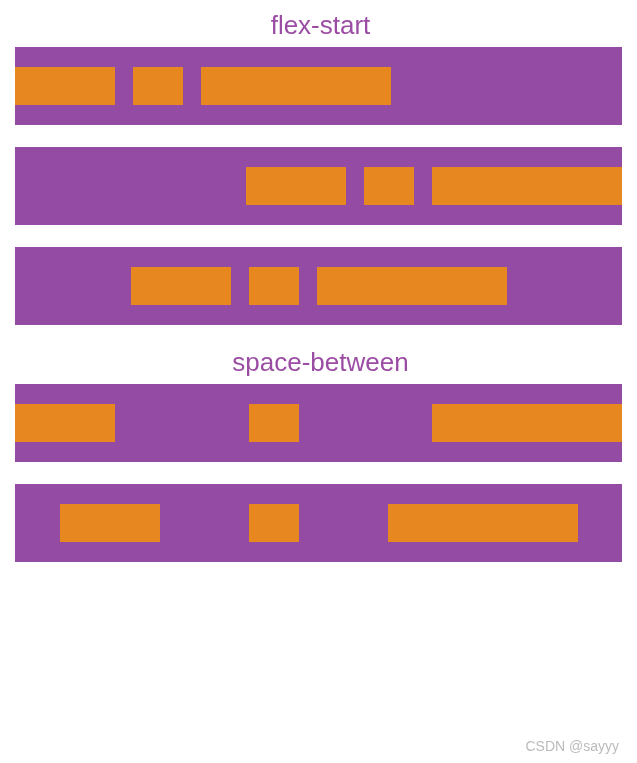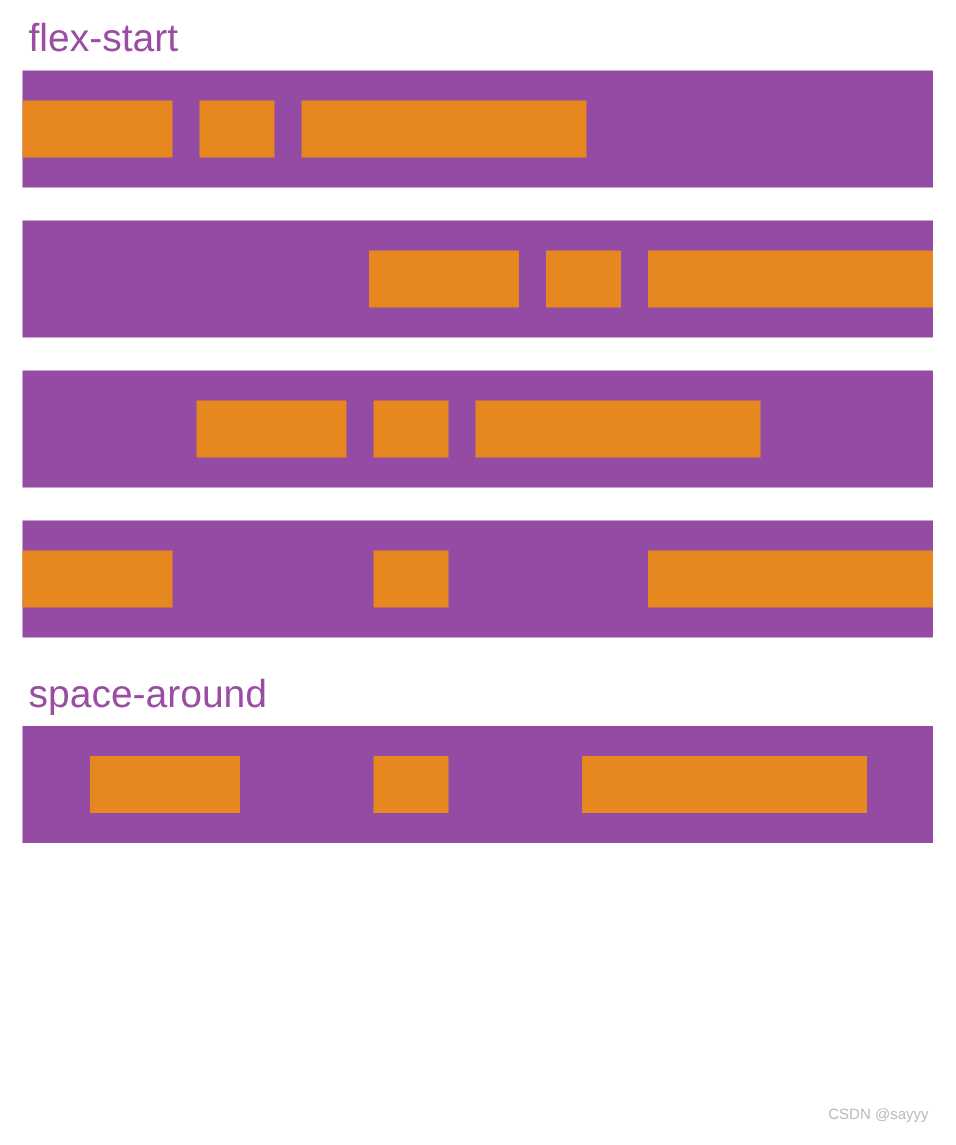--- a/index.html
+++ b/index.html
@@ -16,20 +16,21 @@
     }
     .section {
       margin-bottom: 22px;
     }
     .section-label {
       color: #9b4da3;
       font-size: 26px;
       font-weight: 400;
       margin-bottom: 6px;
       margin-left: 4px;
+      text-align: center;
     }
     .flex-container {
       background: #934ba3;
       display: flex;
       align-items: center;
       height: 78px;
       padding: 20px 0;
       gap: 18px;
     }
     .flex-container.fs { justify-content: flex-start; }
@@ -41,21 +42,21 @@
       background: #e6871f;
       height: 38px;
     }
     .box.w1 { width: 100px; }
     .box.w2 { width: 50px; }
     .box.w3 { width: 190px; }
     .watermark {
       position: absolute;
       right: 18px;
       top: 738px;
-      font-size: 10px;
+      font-size: 14px;
       color: #bbbbbb;
     }
   </style>
 </head>
 <body>
 
 <div class="section">
   <div class="section-label">flex-start</div>
   <div class="flex-container fs">
     <div class="box w1"></div>
@@ -74,29 +75,29 @@
 
 <div class="section">
   <div class="flex-container ce">
     <div class="box w1"></div>
     <div class="box w2"></div>
     <div class="box w3"></div>
   </div>
 </div>
 
 <div class="section">
+  <div class="section-label">space-between</div>
   <div class="flex-container sb">
     <div class="box w1"></div>
     <div class="box w2"></div>
     <div class="box w3"></div>
   </div>
 </div>
 
 <div class="section">
-  <div class="section-label">space-around</div>
   <div class="flex-container sa">
     <div class="box w1"></div>
     <div class="box w2"></div>
     <div class="box w3"></div>
   </div>
 </div>
 
 <div class="watermark">CSDN @sayyy</div>
 
 </body></html>

